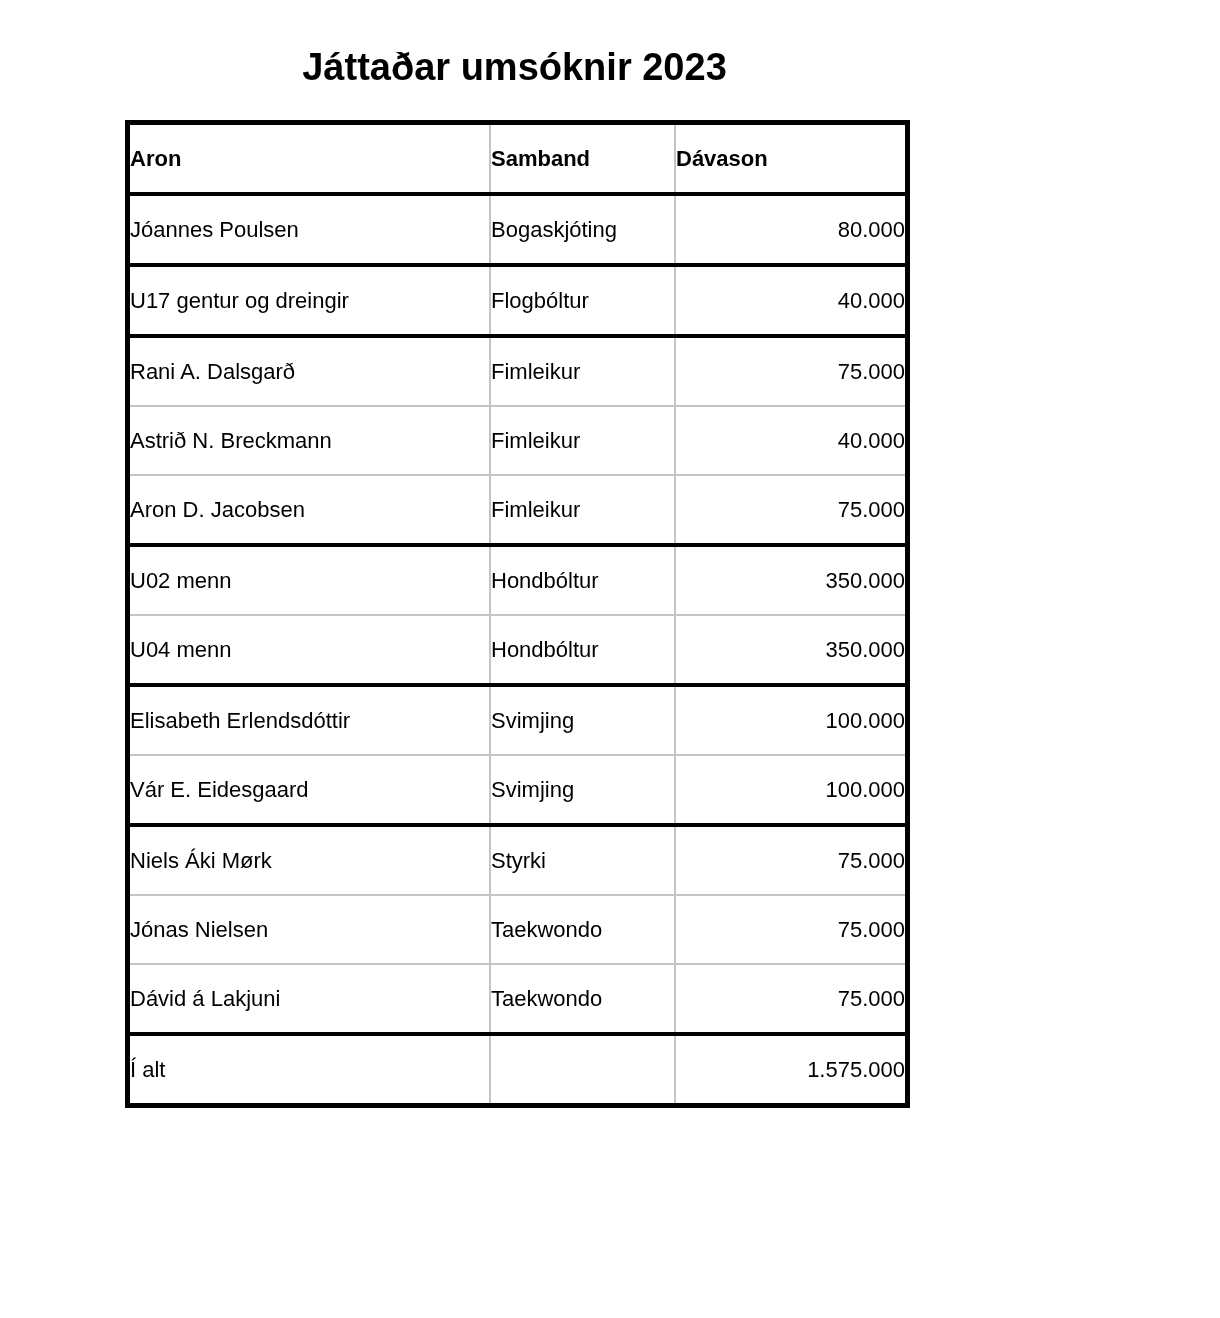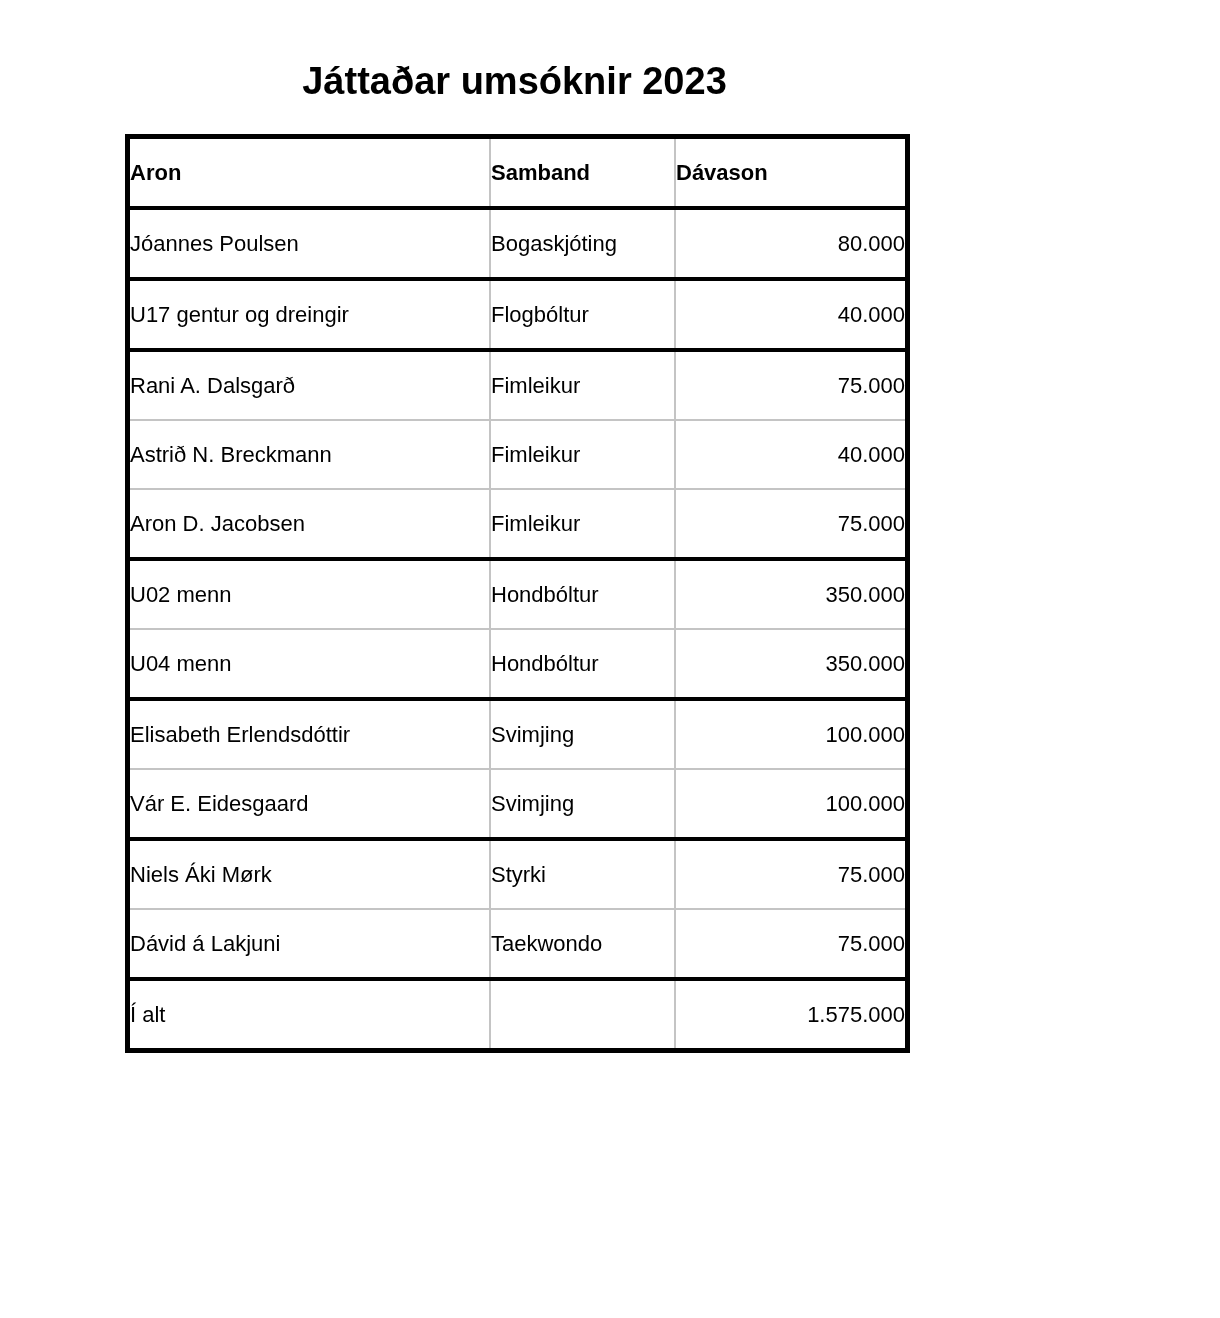--- a/index.html
+++ b/index.html
@@ -10,21 +10,21 @@
   .page {
     position: relative;
     width: 1220px;
     height: 1318px;
     background: #ffffff;
     font-family: "Liberation Sans", "DejaVu Sans", sans-serif;
     color: #000000;
     overflow: hidden;
   }
   .page-title {
-    margin: 14px;
+    margin: 0;
     padding-top: 44px;
     margin-left: 125px;
     width: 779px;
     text-align: center;
     font-size: 38px;
     line-height: 46px;
     font-weight: bold;
     letter-spacing: 0px;
   }
   .table-wrap {
@@ -147,20 +147,25 @@
           <tr class="sep-thick">
             <td class="cell-navn">Vár E. Eidesgaard</td>
             <td class="cell-samband">Svimjing</td>
             <td class="cell-jattan">100.000</td>
           </tr>
           <tr class="sep-thin">
             <td class="cell-navn">Niels Áki Mørk</td>
             <td class="cell-samband">Styrki</td>
             <td class="cell-jattan">75.000</td>
           </tr>
+          <tr class="sep-thin">
+            <td class="cell-navn">Jónas Nielsen</td>
+            <td class="cell-samband">Taekwondo</td>
+            <td class="cell-jattan">75.000</td>
+          </tr>
           <tr class="sep-thick">
             <td class="cell-navn">Dávid á Lakjuni</td>
             <td class="cell-samband">Taekwondo</td>
             <td class="cell-jattan">75.000</td>
           </tr>
         </tbody>
       <tfoot>
         <tr class="sep-none total-row">
           <td class="cell-navn">Í alt</td>
           <td class="cell-samband"></td>

